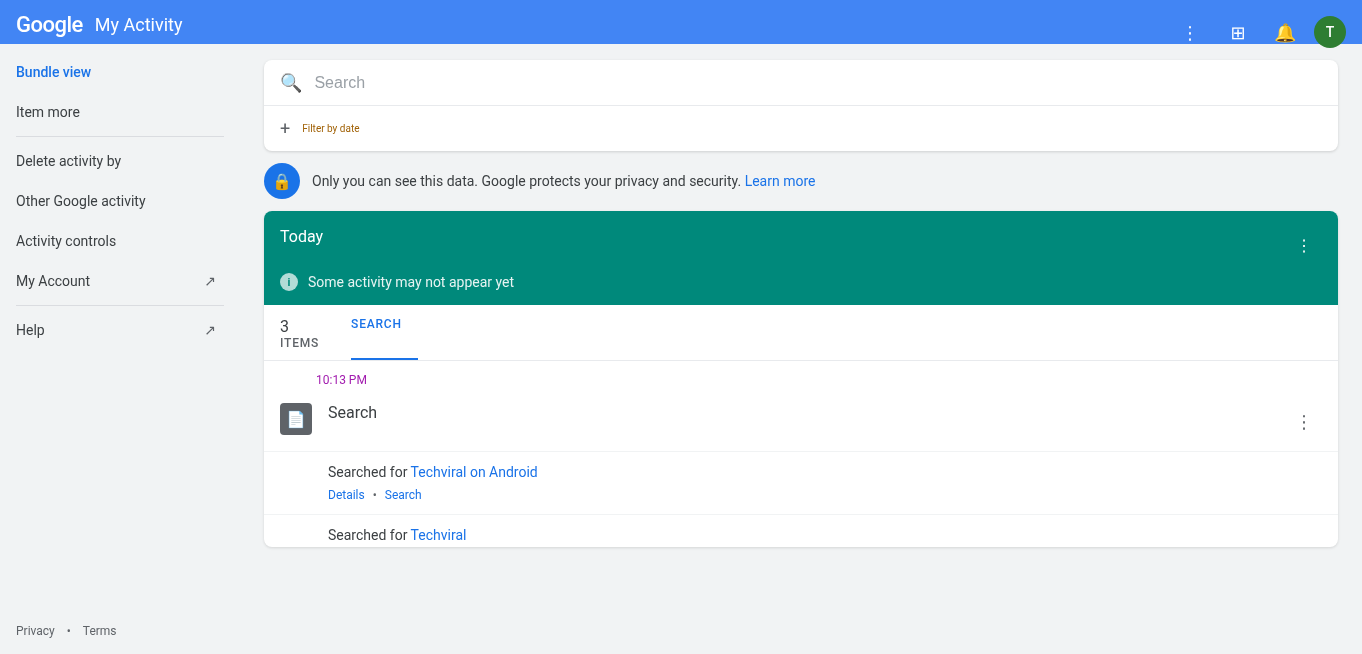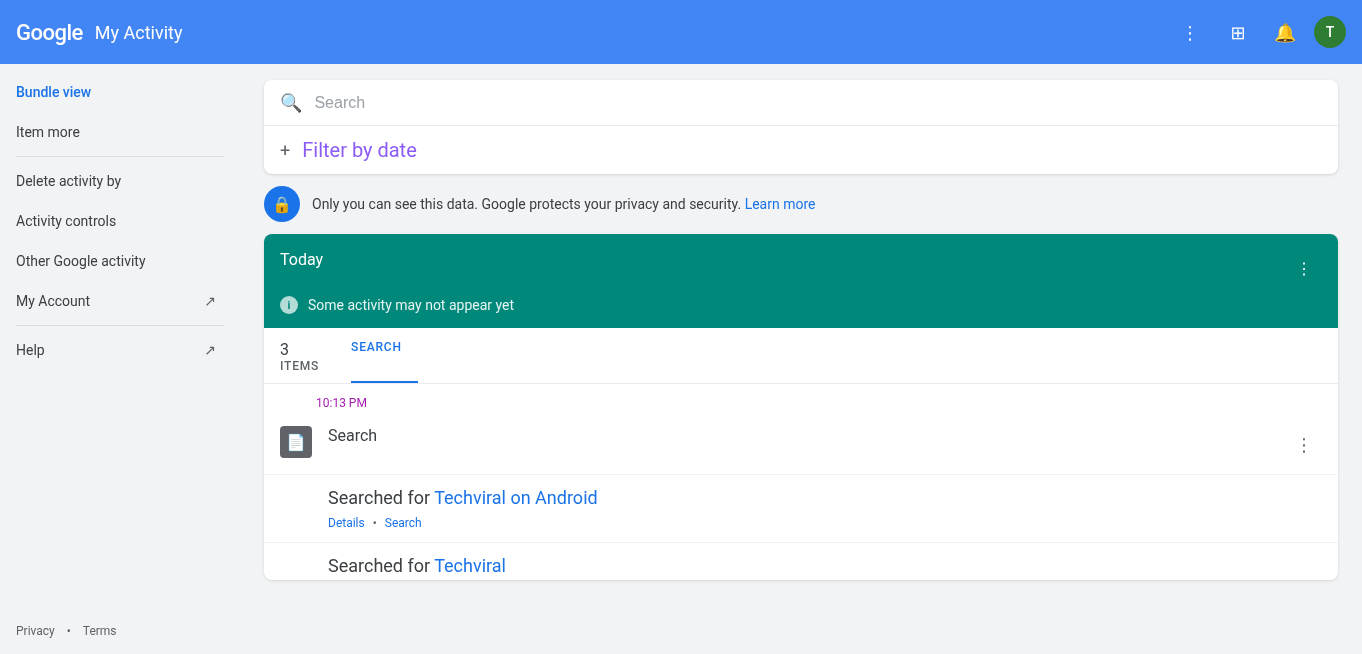--- a/index.html
+++ b/index.html
@@ -1,23 +1,23 @@
 <!DOCTYPE html>
 <html><head>
   <meta charset="utf-8">
   <style>
     * { margin: 0; padding: 0; box-sizing: border-box; }
     body { font-family: 'Roboto', Arial, sans-serif; background: #f1f3f4; height: 654px; overflow: hidden; display: flex; flex-direction: column; }
 
     
     .header {
       background: #4285f4;
-      height: 64px;
-      display: flex;
-      align-items: center;
+      height: 44px;
+      display: flex;
+      align-items: flex-start;
       padding: 12px 16px;
       flex-shrink: 0;
       position: relative;
       z-index: 10;
     }
     .header-logo {
       display: flex;
       align-items: center;
       gap: 8px;
     }
@@ -154,22 +154,22 @@
       padding: 12px 16px;
       cursor: pointer;
       border-radius: 0 0 8px 8px;
     }
     .filter-row .plus-icon {
       color: #5f6368;
       font-size: 18px;
       margin-right: 12px;
     }
     .filter-row span {
-      font-size: 20px;
-      color: #8b5cf6;
+      font-size: 10px;
+      color: #a16207;
     }
 
     
     .privacy-notice {
       display: flex;
       align-items: center;
       padding: 12px 0;
       gap: 12px;
       font-size: 14px;
       color: #3c4043;
@@ -303,21 +303,21 @@
       display: flex;
       align-items: center;
       justify-content: center;
       cursor: pointer;
       color: #5f6368;
       font-size: 18px;
     }
 
     .searched-for {
       padding: 12px 16px 4px 64px;
-      font-size: 18px;
+      font-size: 14px;
       color: #3c4043;
     }
     .searched-for a { color: #1a73e8; text-decoration: none; }
     .searched-for-links {
       padding: 4px 16px 12px 64px;
       font-size: 12px;
       color: #1a73e8;
       display: flex;
       gap: 8px;
       border-bottom: 1px solid #f1f3f4;
@@ -360,24 +360,24 @@
       <span>Bundle view</span>
     </div>
     <div class="sidebar-item">
       <span>Item more</span>
     </div>
     <div class="sidebar-divider"></div>
     <div class="sidebar-item">
       <span>Delete activity by</span>
     </div>
     <div class="sidebar-item">
+      <span>Other Google activity</span>
+    </div>
+    <div class="sidebar-item">
       <span>Activity controls</span>
-    </div>
-    <div class="sidebar-item">
-      <span>Other Google activity</span>
     </div>
     <div class="sidebar-item">
       <span>My Account</span>
       <span class="ext-icon">↗</span>
     </div>
     <div class="sidebar-divider"></div>
     <div class="sidebar-item">
       <span>Help</span>
       <span class="ext-icon">↗</span>
     </div>

